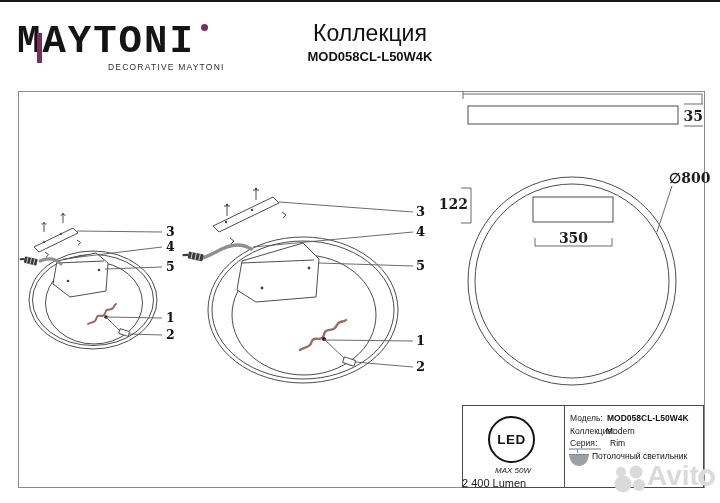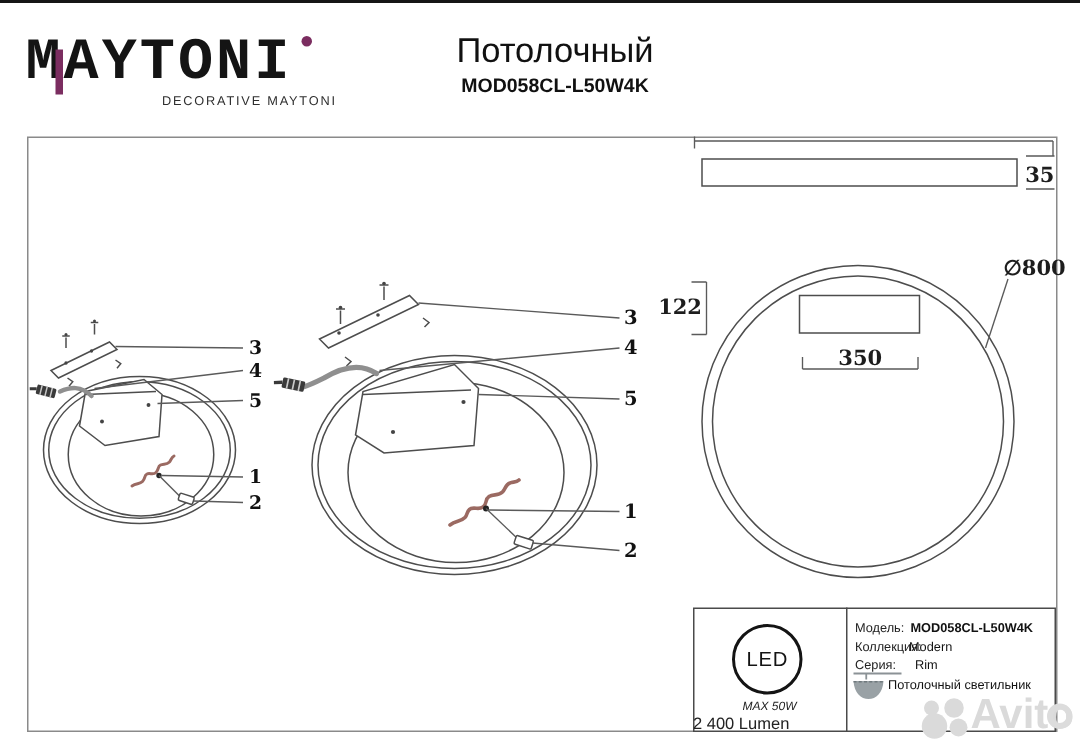--- a/index.html
+++ b/index.html
@@ -20,21 +20,21 @@
   .title-wrap{left:240px;top:20px;width:260px;text-align:center;}
   .doc-title{font-size:23px;color:#111;}
   .doc-model{font-size:13px;font-weight:600;color:#111;margin-top:2px;}
   
   .main-box{left:18px;top:91px;width:687px;height:397px;border:1.5px solid #8a8a8a;box-sizing:border-box;background:#fff;}
   
   .spec-table{left:462px;top:405px;width:242px;height:83px;border:1px solid #4a4a4a;box-sizing:border-box;background:#fff;}
   .spec-divider{left:564px;top:405px;width:1px;height:83px;background:#4a4a4a;}
   .led-circle{left:488px;top:416px;width:47px;height:47px;border:2.5px solid #141414;border-radius:50%;
     box-sizing:border-box;display:flex;align-items:center;justify-content:center;
-    font-size:13.5px;font-weight:400;letter-spacing:.5px;color:#141414;}
+    font-size:13.5px;font-weight:700;letter-spacing:.5px;color:#141414;}
   .led-max{left:462px;top:466px;width:102px;text-align:center;font-size:8px;color:#222;font-style:italic;}
   .led-lumen{left:462px;top:477px;width:102px;text-align:left;font-size:11px;color:#222;}
   .spec-label{font-size:8.5px;color:#222;}
   .spec-value{font-size:8.5px;color:#111;}
   .r1l{left:570px;top:413px;} .r1v{left:607px;top:413px;font-weight:600;}
   .r2l{left:570px;top:426px;} .r2v{left:606px;top:426px;text-align:center;}
   .r3l{left:570px;top:438px;} .r3v{left:610px;top:438px;}
   .r4v{left:592px;top:451px;}
   
   .wm{pointer-events:none;z-index:6;}
@@ -54,21 +54,21 @@
 </head>
 <body>
 
 <div class="abs top-strip"></div>
 
 <div class="abs brand">MAYTONI</div>
 <div class="abs brand-bar"></div>
 <div class="abs brand-dot"></div>
 <div class="abs tagline">DECORATIVE MAYTONI</div>
 <div class="abs title-wrap">
-  <div class="doc-title">Потолочный</div>
+  <div class="doc-title">Коллекция</div>
   <div class="doc-model">MOD058CL-L50W4K</div>
 </div>
 
 <div class="abs main-box"></div>
 
 <div class="abs spec-table"></div>
 <div class="abs spec-divider"></div>
 <div class="abs led-circle">LED</div>
 <div class="abs led-max">MAX 50W</div>
 <div class="abs led-lumen">2 400 Lumen</div>

